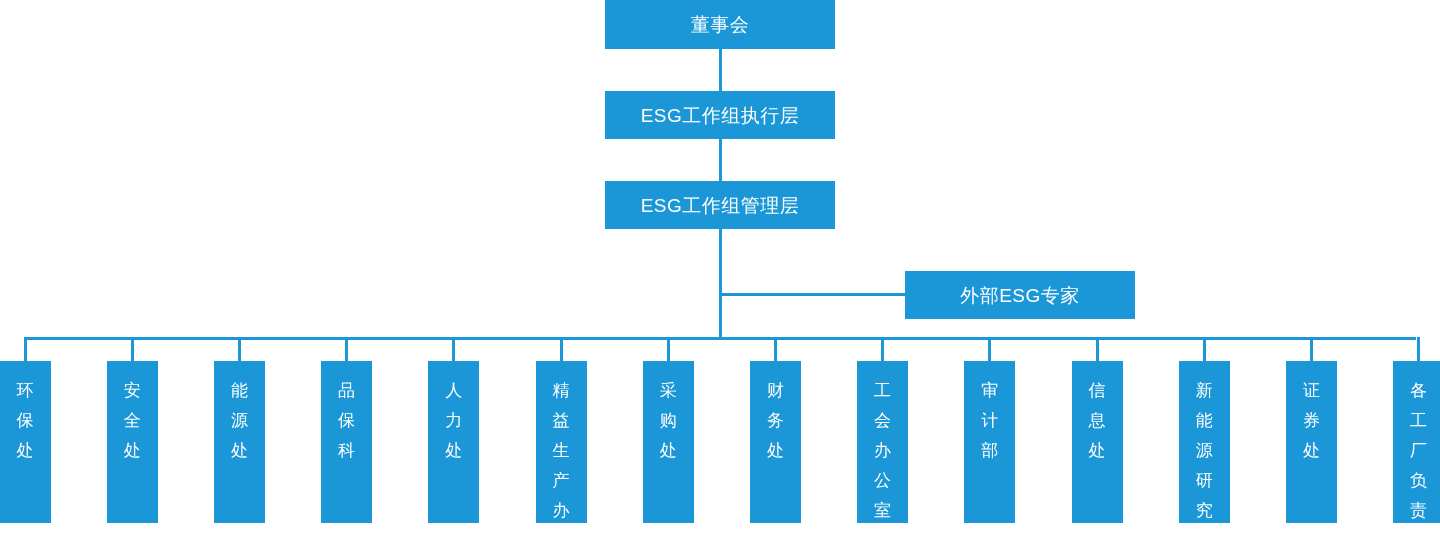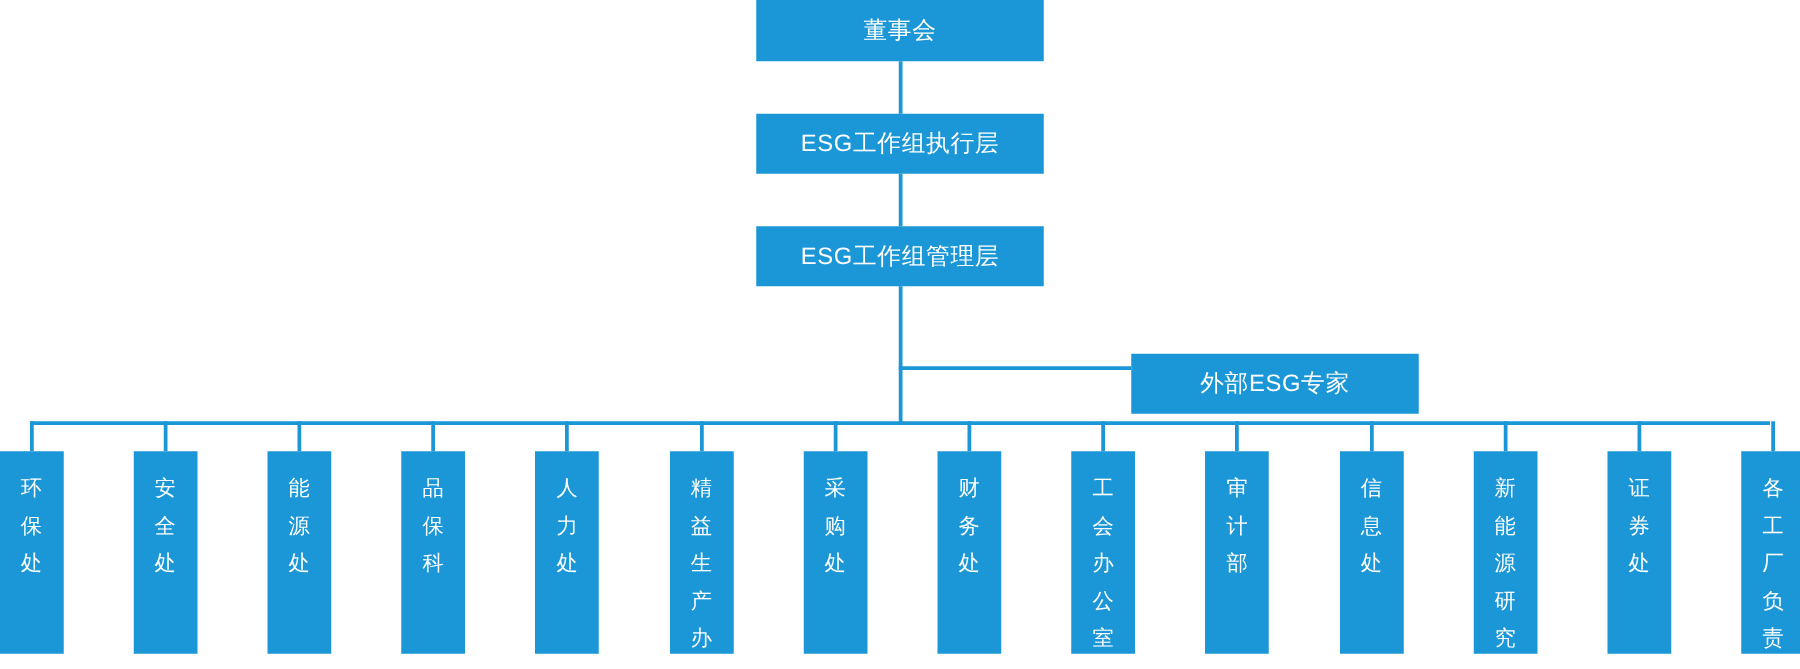--- a/index.html
+++ b/index.html
@@ -90,21 +90,21 @@
   </div>
 
   <div class="node node-h" style="left:605px; top:91px; width:230px; height:48px;">
     <span>ESG工作组执行层</span>
   </div>
 
   <div class="node node-h" style="left:605px; top:181px; width:230px; height:48px;">
     <span>ESG工作组管理层</span>
   </div>
 
-  <div class="node node-h" style="left:905px; top:271px; width:230px; height:48px;margin-top:12px;">
+  <div class="node node-h" style="left:905px; top:271px; width:230px; height:48px;">
     <span>外部ESG专家</span>
   </div>
 
   <div id="leaf-nodes">
       <div class="node node-v" title="环保处" style="left: -0.5px; top: 361px; width: 51px; height: 162px;">
         <span class="ch">环</span>
         <span class="ch">保</span>
         <span class="ch">处</span>
       </div>
       <div class="node node-v" title="安全处" style="left: 106.7px; top: 361px; width: 51px; height: 162px;">

